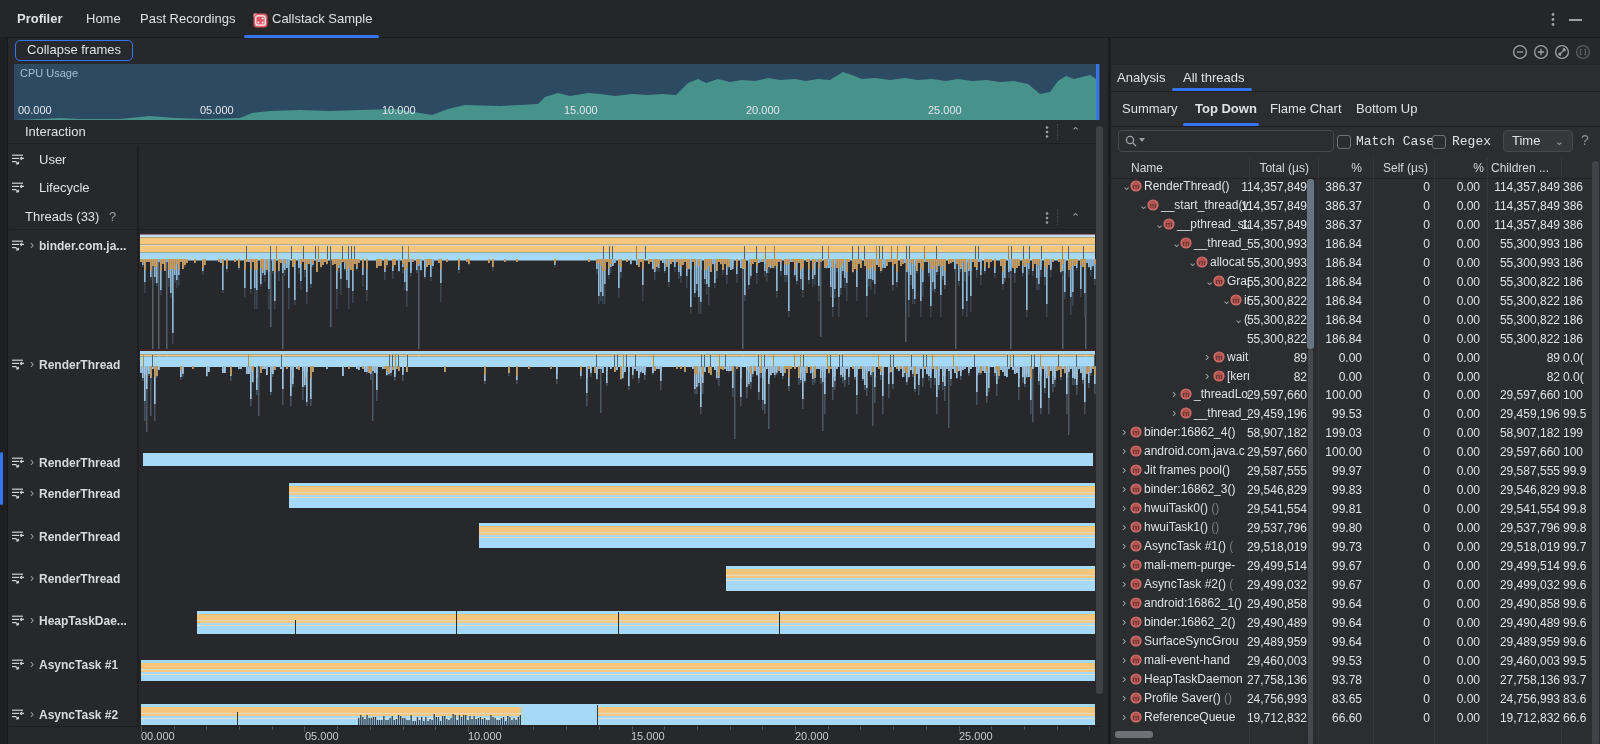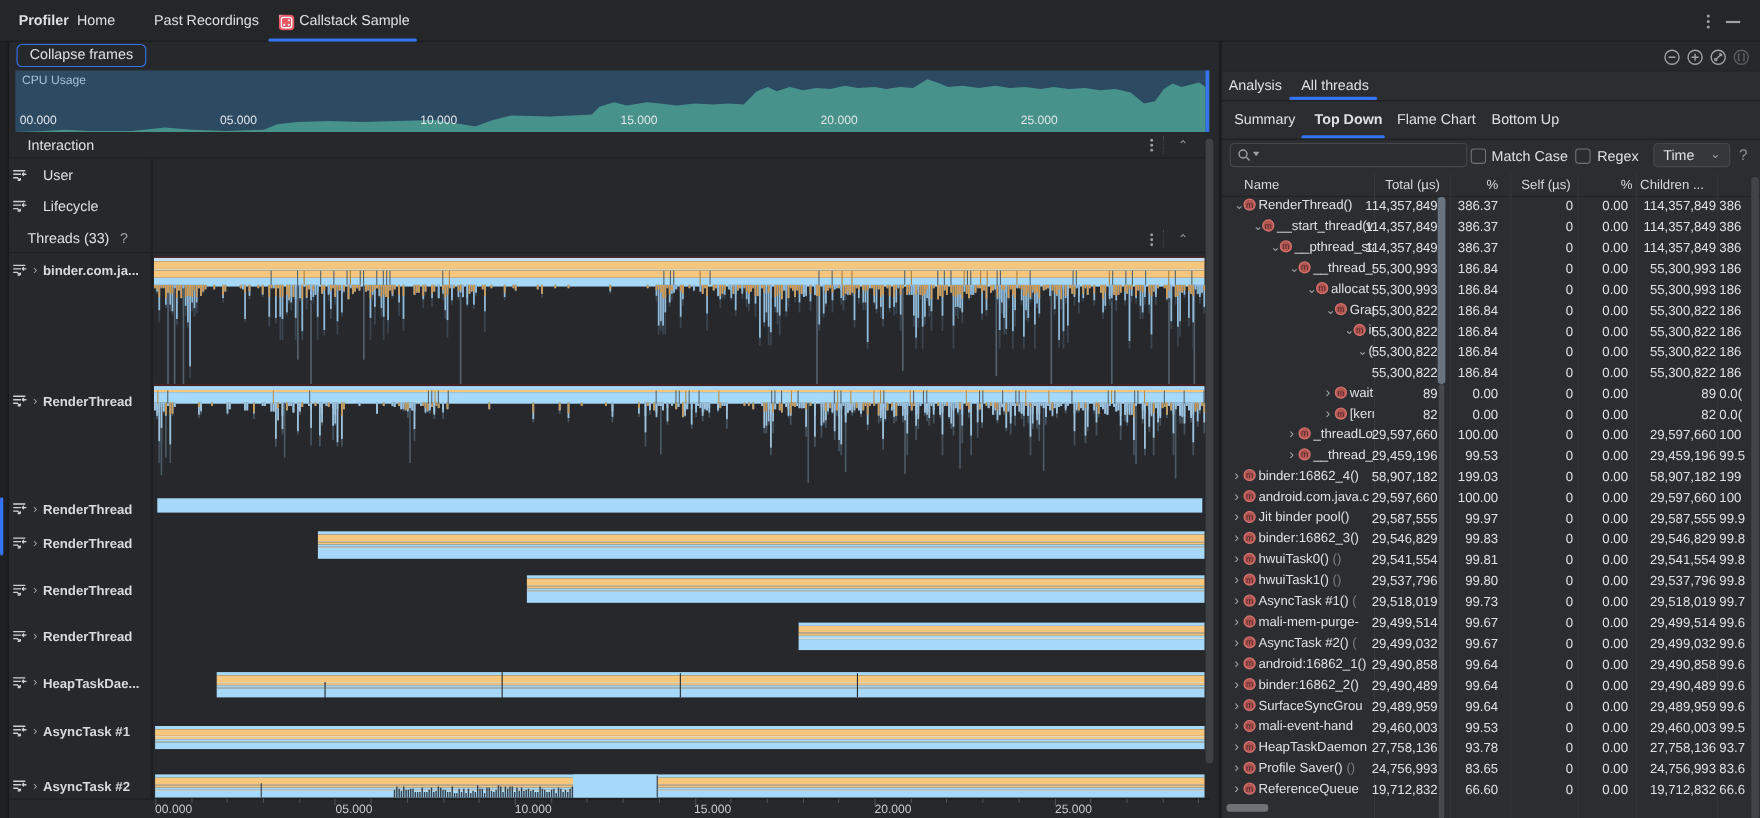--- a/index.html
+++ b/index.html
@@ -38,21 +38,21 @@
 #lscroll { position:absolute; left:1096px; top:126px; width:7px; height:568px; background:#3f4245; border-radius:4px; }
 
 #rp { position:absolute; left:1111px; top:64px; width:489px; height:680px; background:#2b2d30; border-top:1px solid #222427; }
 #rpdiv { position:absolute; left:1108px; top:38px; width:3px; height:706px; background:#1b1d1f; }
 .rtab { position:absolute; font-size:13px; color:#dfe1e5; }
 #ul1 { position:absolute; left:61px; top:51px; width:80px; height:3px; background:#3574f0; border-radius:2px; }
 #ul2 { position:absolute; left:72px; top:88px; width:76px; height:3px; background:#3574f0; border-radius:2px; }
 
 #searchbox { position:absolute; left:7px; top:65px; width:216px; height:22px; border:1px solid #46484d; border-radius:4px; background:#2b2d30; }
 .cb { position:absolute; top:70px; width:14px; height:14px; border:1.5px solid #6f7278; border-radius:3px; background:transparent; }
-.cbl { position:absolute; top:69px; font-size:13px; color:#dfe1e5; }
+.cbl { position:absolute; top:69px; font-size:13px; color:#dfe1e5;font-family:Liberation Mono, monospace; }
 #dd { position:absolute; left:392px; top:65px; width:70px; height:22px; background:#35373b; border:1px solid #46484d; border-radius:4px; font-size:13px; color:#dfe1e5; line-height:20px; padding-left:8px; }
 #qm { position:absolute; left:470px; top:67px; font-size:14px; color:#8c8e94; }
 
 #thead { position:absolute; left:0; top:93px; width:489px; height:21px; border-bottom:1px solid #202225; font-size:12px; color:#d6d8dd; }
 #thead div { position:absolute; top:3px; }
 .trow { position:absolute; left:0; width:489px; height:19px; font-size:12px; color:#dfe1e5; }
 .nm { position:absolute; left:0; top:0; width:138px; height:19px; white-space:nowrap; overflow:hidden; }
 .nt { margin-left:2px; }
 .chv,.chr { display:inline-block; width:8px; color:#9da0a6; font-size:11px; }
 .chr { font-size:13px; line-height:10px; }
@@ -69,21 +69,21 @@
 #tscroll { position:absolute; left:196px; top:114px; width:7px; height:170px; background:#7d8d9b; opacity:.75; border-radius:3px; }
 #tscroll2 { position:absolute; left:197px; top:284px; width:5px; height:396px; background:#45494e; border-radius:3px; }
 #rscroll { position:absolute; left:481px; top:96px; width:7px; height:584px; background:#404347; border-radius:3px; }
 #hscroll { position:absolute; left:4px; top:666px; width:38px; height:7px; background:#6e7175; border-radius:3px; }
 </style></head><body>
 
 <div id="lstrip"></div>
 
 <div id="tabbar">
   <div class="tab" style="left:17px;font-weight:bold;">Profiler</div>
-  <div class="tab" style="left:70px;">Home</div>
+  <div class="tab" style="left:86px;">Home</div>
   <div class="tab" style="left:140px;">Past Recordings</div>
   <div class="tab" style="left:272px;">Callstack Sample</div>
   <svg class="abs" style="left:253px;top:13px" width="15" height="15" viewBox="0 0 15 15">
     <rect x="0.5" y="0.5" width="14" height="14" rx="3.5" fill="#e55765"></rect>
     <path d="M0.5 4 L4 0.5 L0.5 0.5 Z" fill="#f0939b"></path>
     <rect x="2.8" y="2.8" width="9.4" height="9.4" rx="2" fill="none" stroke="#fff" stroke-width="1.2"></rect>
     <circle cx="5.4" cy="9.6" r="1" fill="#fff"></circle>
       <circle cx="9.6" cy="9.6" r="1" fill="#fff"></circle>
       <circle cx="9.6" cy="5.4" r="1" fill="#fff"></circle>
   </svg>
@@ -2699,21 +2699,21 @@
       <div class="c pct">100.00</div>
       <div class="c slf">0</div>
       <div class="c pc2">0.00</div>
       <div class="c chd">29,597,660</div>
       <div class="c lst">100</div>
     </div>
     <div class="trow" style="top:398.2px">
       <div class="nm" style="padding-left:11px"><span class="chr">›</span><svg class="mi" width="12" height="12" viewBox="0 0 12 12">
           <circle cx="6" cy="6" r="5" fill="#b25551" stroke="#d4716c" stroke-width="1.2"></circle>
           <text x="6" y="8.8" text-anchor="middle" font-family="Liberation Sans" font-size="8" fill="#49282a">m</text>
-        </svg><span class="nt">Jit binder pool()</span></div>
+        </svg><span class="nt">Jit frames pool()</span></div>
       <div class="c tot">29,587,555</div>
       <div class="c pct">99.97</div>
       <div class="c slf">0</div>
       <div class="c pc2">0.00</div>
       <div class="c chd">29,587,555</div>
       <div class="c lst">99.9</div>
     </div>
     <div class="trow" style="top:417.2px">
       <div class="nm" style="padding-left:11px"><span class="chr">›</span><svg class="mi" width="12" height="12" viewBox="0 0 12 12">
           <circle cx="6" cy="6" r="5" fill="#b25551" stroke="#d4716c" stroke-width="1.2"></circle>

